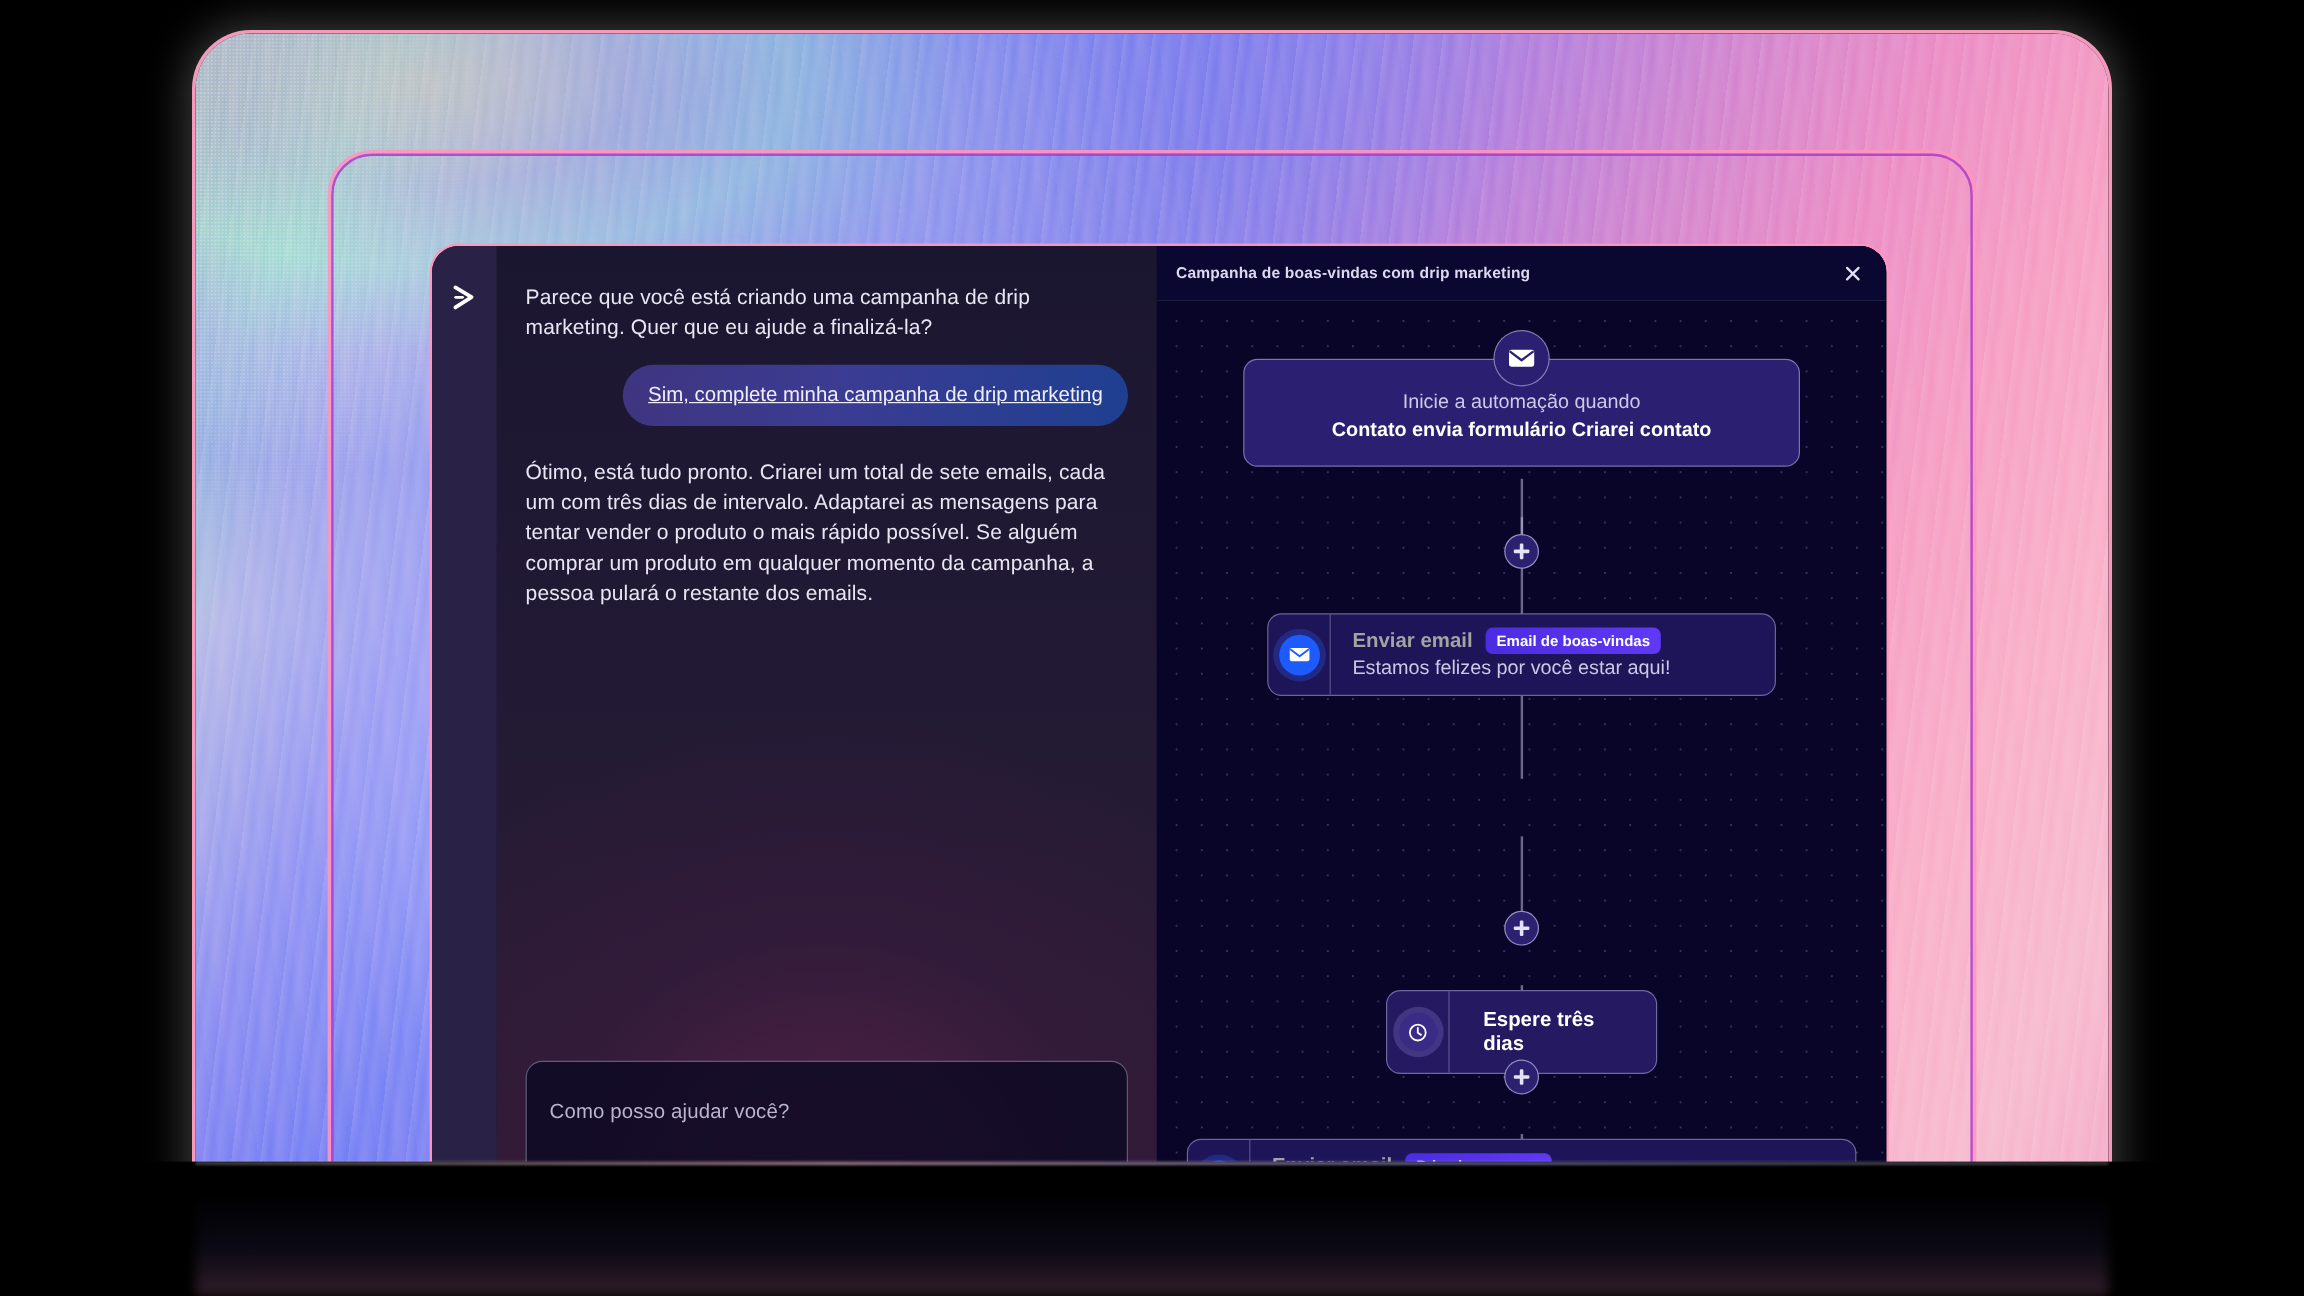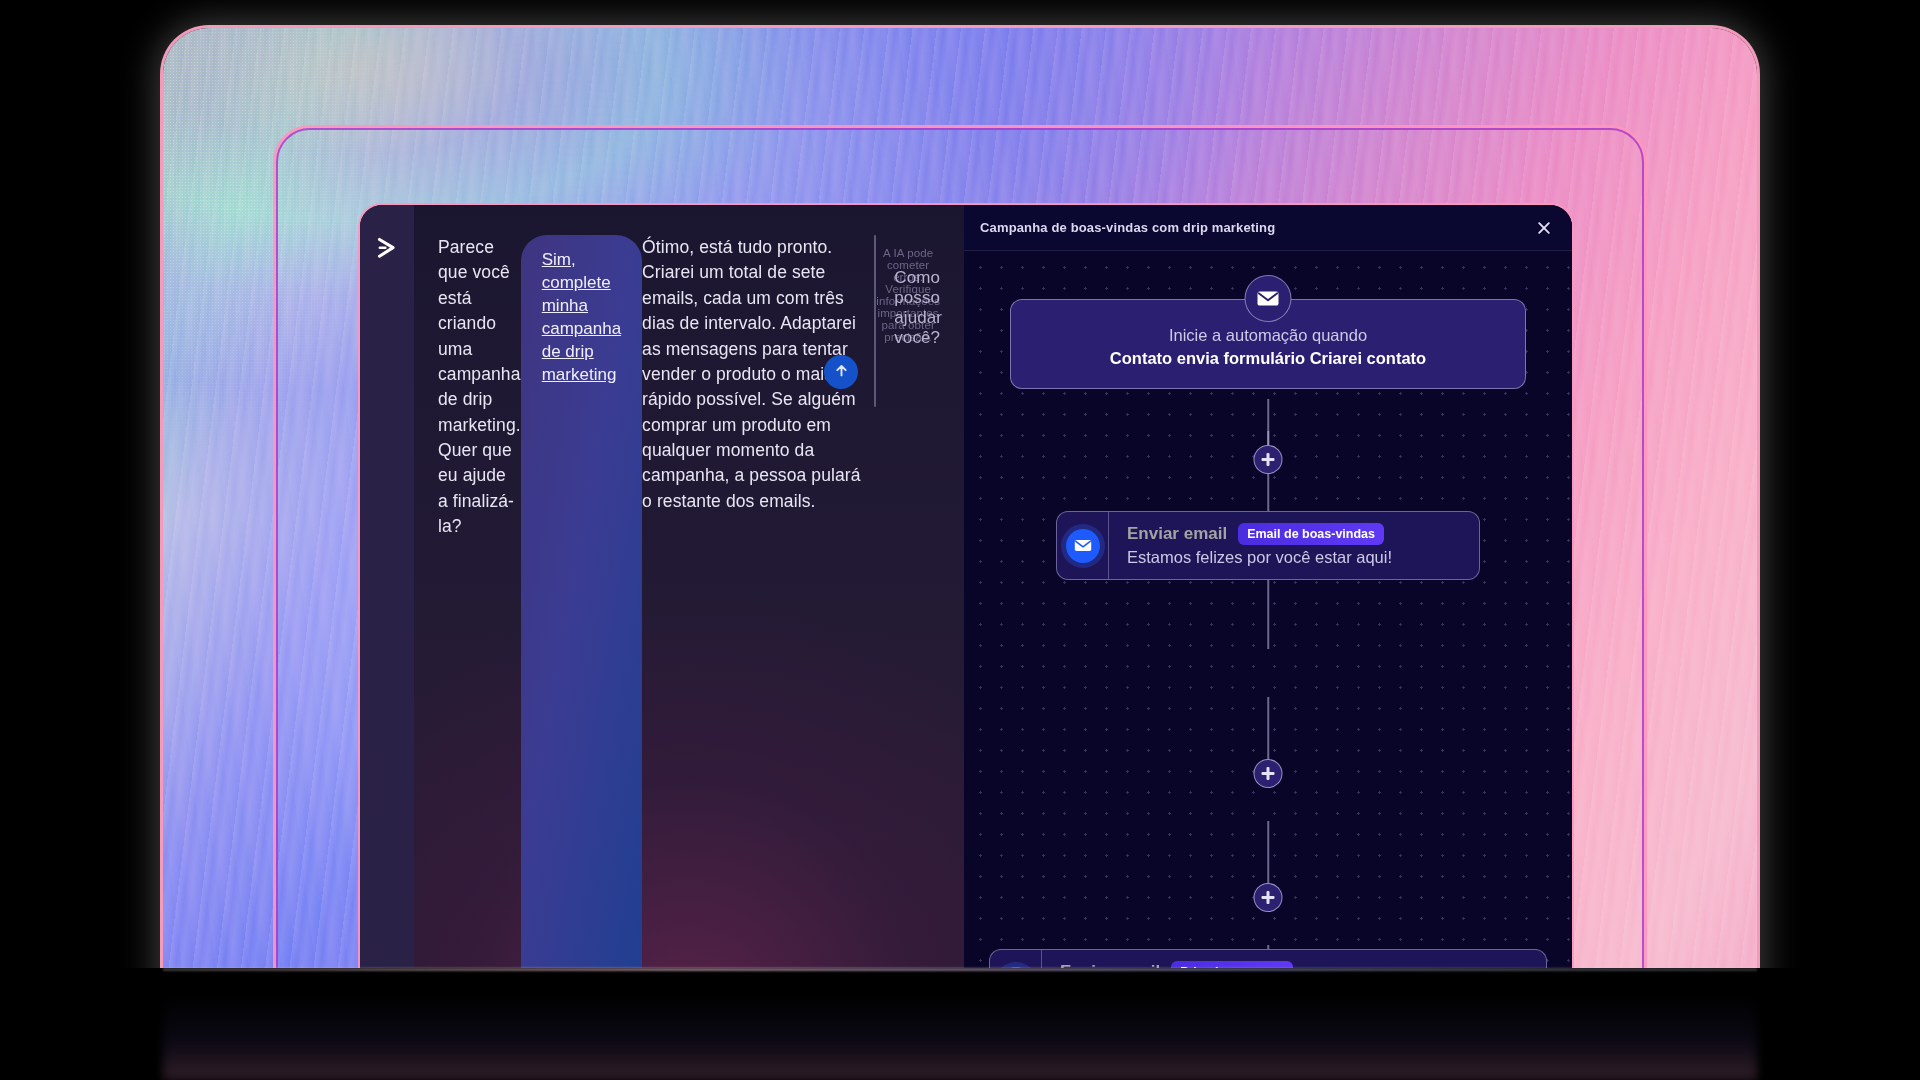--- a/index.html
+++ b/index.html
@@ -72,21 +72,21 @@
     display:flex; flex-direction:column; align-items:center; padding-top:28px;
   }
   .rail .logo{ width:30px; height:30px; display:block; }
 
   
   .chat{
     position:relative; width:550px; flex:0 0 550px;
     background:
       radial-gradient(110% 70% at 50% 92%, rgba(120,40,90,.55) 0%, rgba(70,28,70,.30) 38%, rgba(0,0,0,0) 70%),
       linear-gradient(180deg, #1b1630 0%, #221a34 42%, #2a1b35 72%, #2d1a31 100%);
-    display:flex; flex-direction:row;
+    display:flex; flex-direction:column;
     padding:30px 24px 0 24px;
   }
   .msg-bot{
     color:#e9e6f3; font-size:17.5px; line-height:1.45; letter-spacing:.1px;
     margin-bottom:18px;
   }
   .msg-user-wrap{ display:flex; justify-content:flex-end; margin-bottom:26px; }
   .msg-user{
     background:linear-gradient(100deg,#3f3580 0%, #3a3c93 45%, #1e3f90 100%);
     color:#f1eefb; font-size:17px; line-height:1.35;
@@ -137,21 +137,21 @@
     background-size: 21px 21px; background-position: 6px 6px;
   }
   .flow{ position:absolute; left:0; top:0; width:100%; height:100%; }
 
   .vline{ position:absolute; width:1.5px; background:rgba(190,185,225,.55); left:50%; transform:translateX(-50%); }
 
   .node{ position:absolute; left:50%; transform:translateX(-50%); }
 
   
   .trigger{
-    width:516px; border:1px solid rgba(190,185,225,.55); border-radius:12px;
+    width:464px; border:1px solid rgba(190,185,225,.55); border-radius:12px;
     background:#2a1f70; padding:26px 18px 20px; text-align:center;
   }
   .trigger .l1{ color:#cfc9e8; font-size:16.5px; margin-bottom:4px; }
   .trigger .l2{ color:#ffffff; font-size:16.5px; font-weight:700; }
   .trig-icon{
     position:absolute; left:50%; top:-24px; transform:translateX(-50%);
     width:47px; height:47px; border-radius:50%;
     background:#2a1f70; border:1px solid rgba(190,185,225,.6);
     display:flex; align-items:center; justify-content:center;
   }
@@ -337,20 +337,35 @@
                   <span class="email-title">Enviar email</span>
                   <span class="chip">Email de boas-vindas</span>
                 </div>
                 <div class="email-desc">Estamos felizes por você estar aqui!</div>
               </div>
             </div>
           </div>
 
           <div class="plus" style="top:508px;"></div>
 
+          <div class="node" style="top:574px;">
+            <div class="wait-card" style="width:226px;">
+              <div class="wait-icon-col">
+                <div class="clock-circle">
+                  <svg width="17" height="17" viewBox="0 0 17 17" fill="none">
+                    <circle cx="8.5" cy="8.5" r="6.6" stroke="#ffffff" stroke-width="1.5" fill="none"></circle>
+                    <path d="M8.5 4.6 V8.7 L11.2 10.4" stroke="#ffffff" stroke-width="1.5" stroke-linecap="round" stroke-linejoin="round"></path>
+                  </svg>
+                </div>
+              </div>
+              <div class="wait-body">
+                <span class="wait-title">Espere três dias</span>
+              </div>
+            </div>
+          </div>
 
           <div class="plus" style="top:632px;"></div>
 
           <div class="node" style="top:698px;">
             <div class="email-card" style="width:558px;">
               <div class="email-icon-col">
                 <div class="email-badge-circle">
                   <svg width="18" height="13" viewBox="0 0 18 13" fill="none">
                     <rect x="0.8" y="0.9" width="16.4" height="11.2" rx="1.8" fill="#ffffff"></rect>
                     <path d="M1.8 2.4 L9 7.8 L16.2 2.4" stroke="#1e5bff" stroke-width="1.6" stroke-linecap="round" stroke-linejoin="round" fill="none"></path>

